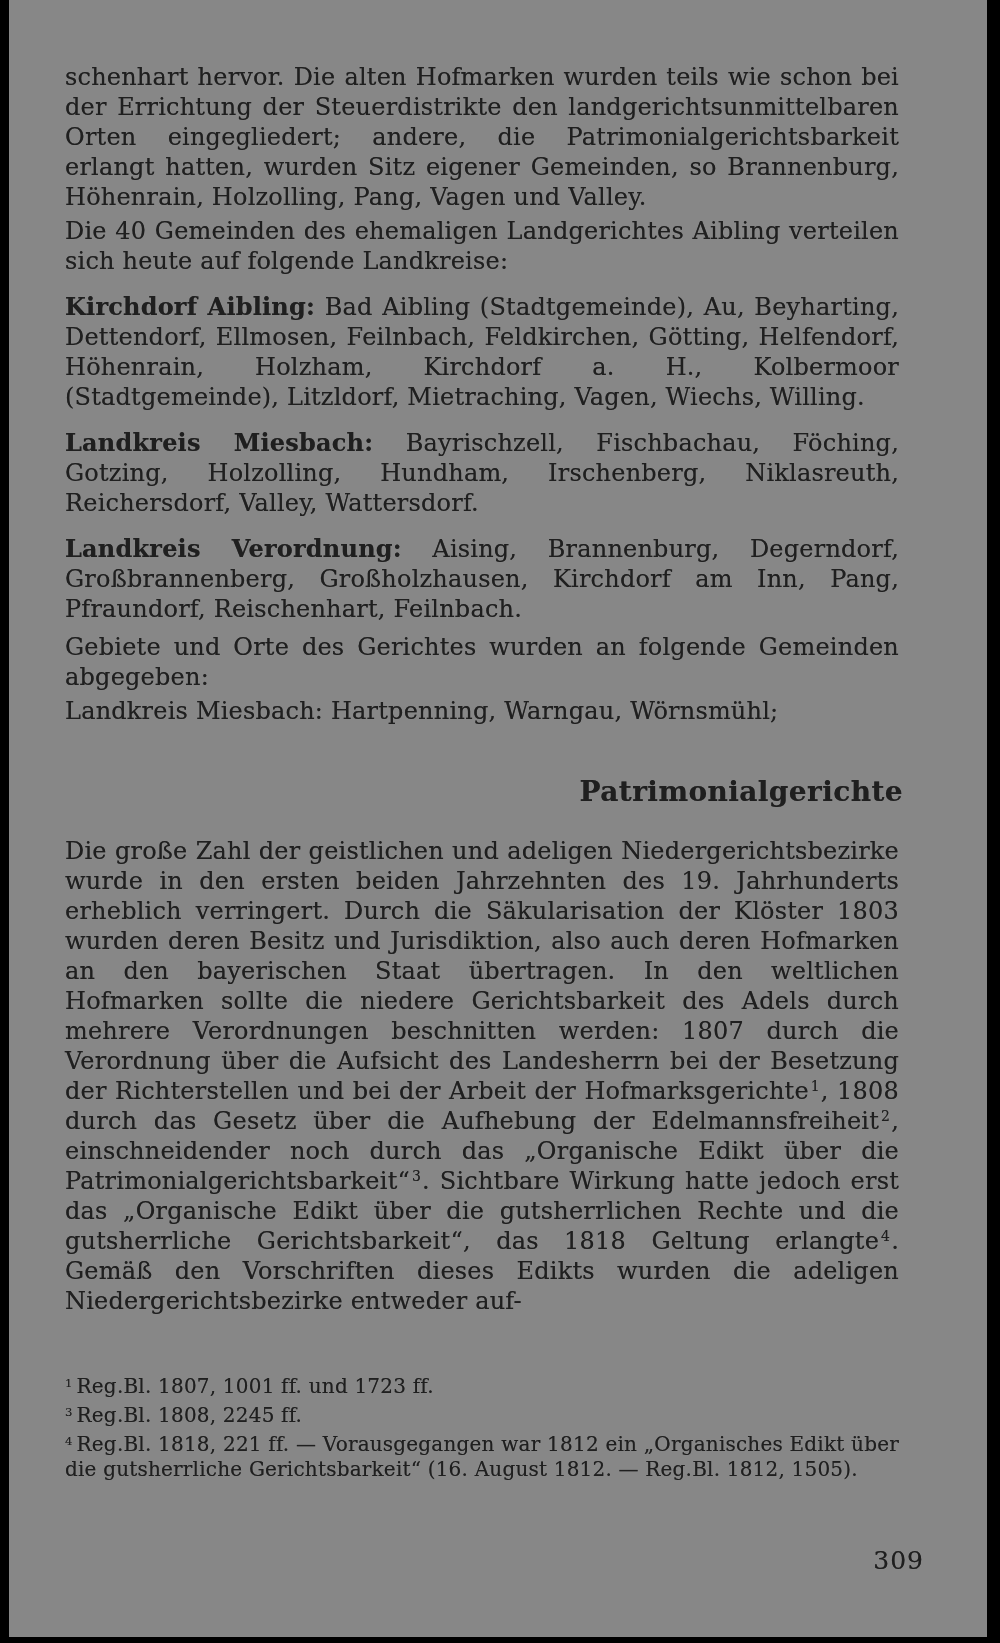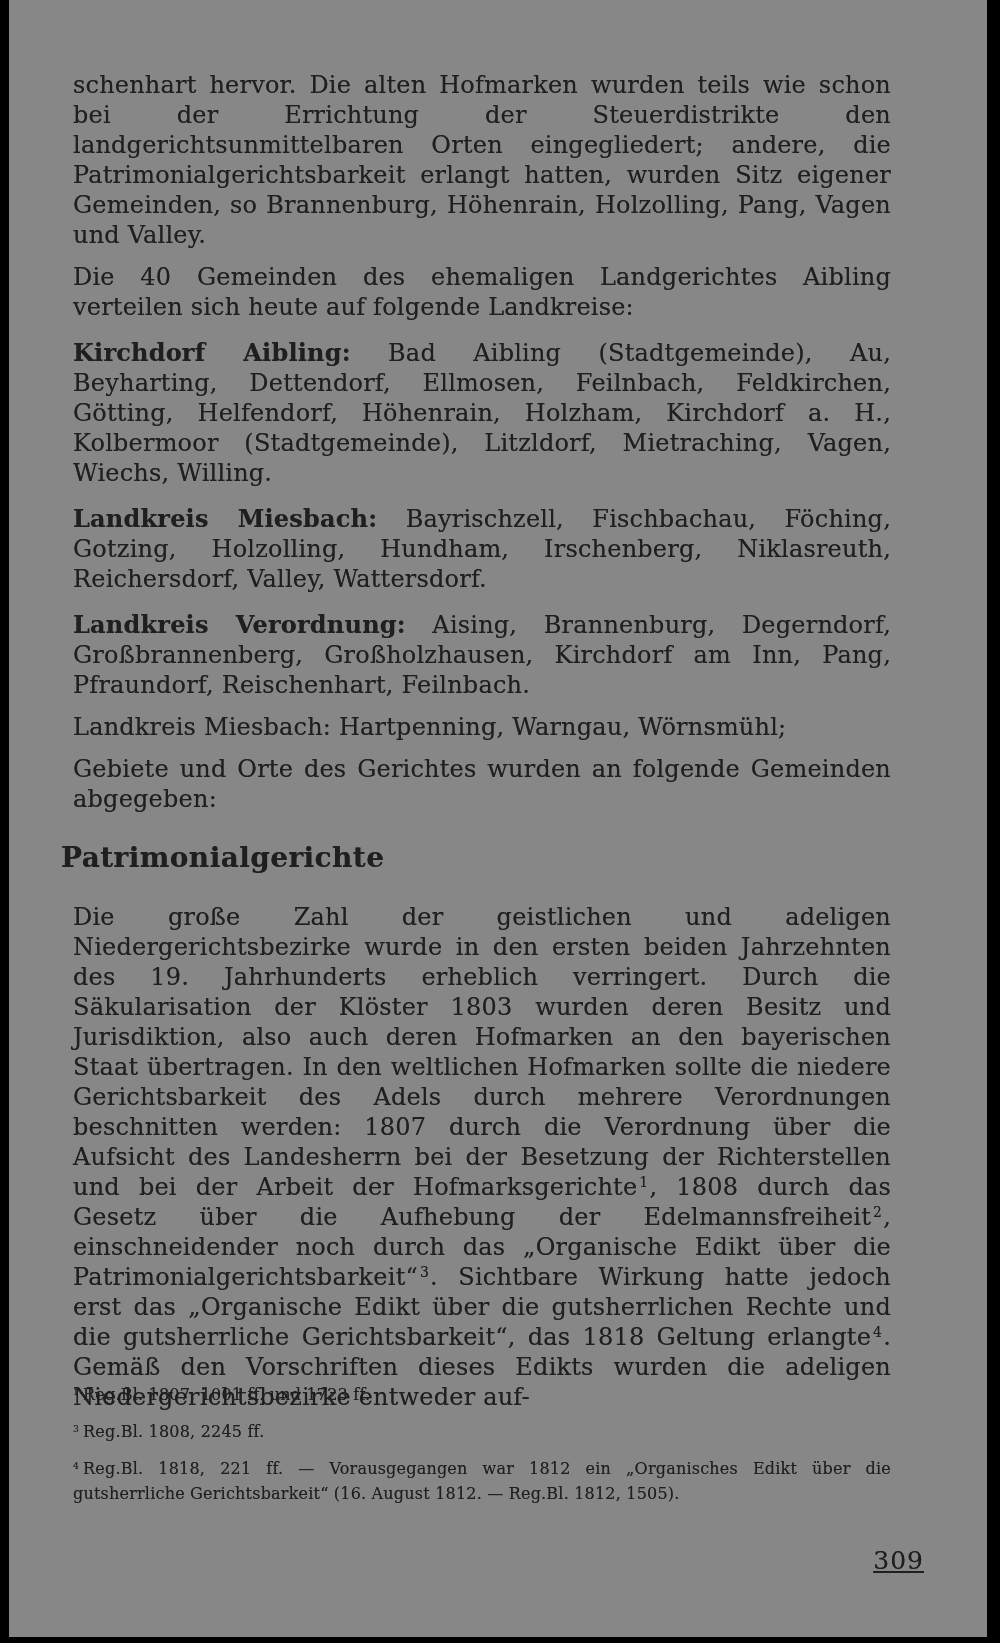--- a/index.html
+++ b/index.html
@@ -21,34 +21,34 @@
   .scan-edge.left   { left: 0; top: 0; width: 9px;  height: 1643px; }
   .scan-edge.right  { right: 0; top: 0; width: 13px; height: 1643px; }
   .scan-edge.bottom { left: 0; bottom: 0; width: 1000px; height: 6px; }
 
   .content {
     position: absolute;
     left: 61px;
     top: 58px;
     width: 842px;
   }
-  p { margin: 12px; }
+  p { margin: 4px; }
   .body {
     font-size: 24px;
     line-height: 30px;
     letter-spacing: 0.2px;
     text-shadow: 0 0 0.6px rgba(20,20,20,0.55);
   }
   .just { text-align: justify; }
   .lk { margin-top: 16px; }
   .lk strong { font-weight: bold; }
   .abgegeben { margin-top: 8px; }
   .heading {
-    margin: 28px 0 28px 0;
-    text-align: left;
+    margin: 50px 0 28px 0;
+    text-align: right;
     font-size: 28px;
     font-weight: bold;
     letter-spacing: 0.4px;
     line-height: 32px;
     text-shadow: 0 0 0.6px rgba(20,20,20,0.55);
   }
   sup {
     font-size: 0.58em;
     line-height: 0;
     vertical-align: baseline;
@@ -57,35 +57,34 @@
     margin-left: 2px;
     margin-right: 1px;
   }
   .footnotes {
     position: absolute;
     left: 61px;
     top: 1370px;
     width: 842px;
   }
   .fn {
-    font-size: 16px;
+    font-size: 20px;
     line-height: 25px;
     letter-spacing: 0.2px;
     text-align: justify;
     text-shadow: 0 0 0.5px rgba(20,20,20,0.5);
   }
   .fn sup { margin-right: 4px; margin-left: 0; }
   .pageno {
     position: absolute;
     top: 1546px;
     right: 76px;
     font-size: 25px;
     letter-spacing: 1px;
     text-shadow: 0 0 0.6px rgba(20,20,20,0.55);
-    text-decoration: underline;
   }
 </style>
 </head>
 <body>
 
 <div class="page" style="background: rgb(135, 135, 135); color: rgb(31, 31, 31);">
 
   <div class="scan-edge left" style="background: rgb(0, 0, 0);"></div>
   <div class="scan-edge right" style="background: rgb(0, 0, 0);"></div>
   <div class="scan-edge bottom" style="background: rgb(0, 0, 0);"></div>
@@ -97,22 +96,22 @@
     <p class="body just">Die 40 Gemeinden des ehemaligen Landgerichtes Aibling verteilen sich heute auf folgende Landkreise:</p>
 
     <p class="body just lk"><strong>Kirchdorf Aibling:</strong> <span>Bad Aibling (Stadtgemeinde), Au, Beyharting, Dettendorf, Ellmosen, Feilnbach, Feldkirchen, Götting, Helfendorf, Höhenrain, Holzham, Kirchdorf a. H., Kolbermoor (Stadtgemeinde), Litzldorf, Mietraching, Vagen, Wiechs, Willing.</span></p>
 
     <p class="body just lk"><strong>Landkreis Miesbach:</strong> <span>Bayrischzell, Fischbachau, Föching, Gotzing, Holzolling, Hundham, Irschenberg, Niklasreuth, Reichersdorf, Valley, Wattersdorf.</span></p>
 
     <p class="body just lk"><strong>Landkreis Verordnung:</strong> <span>Aising, Brannenburg, Degerndorf, Großbrannenberg, Großholzhausen, Kirchdorf am Inn, Pang, Pfraundorf, Reischenhart, Feilnbach.</span></p>
 
 
     <div class="abgegeben">
+      <p class="body just">Gebiete und Orte des Gerichtes wurden an folgende Gemeinden abgegeben:</p>
       <p class="body">Landkreis Miesbach: Hartpenning, Warngau, Wörnsmühl;</p>
-      <p class="body just">Gebiete und Orte des Gerichtes wurden an folgende Gemeinden abgegeben:</p>
     </div>
 
     <h2 class="heading">Patrimonialgerichte</h2>
 
     <p class="body just"><span>Die große Zahl der geistlichen und adeligen Niedergerichtsbezirke wurde in den ersten beiden Jahrzehnten des 19. Jahrhunderts erheblich verringert. Durch die Säkularisation der Klöster 1803 wurden deren Besitz und Jurisdiktion, also auch deren Hofmarken an den bayerischen Staat übertragen. In den weltlichen Hofmarken sollte die niedere Gerichtsbarkeit des Adels durch mehrere Verordnungen beschnitten werden: 1807 durch die Verordnung über die Aufsicht des Landesherrn bei der Besetzung der Richterstellen und bei der Arbeit der Hofmarksgerichte</span><sup>1</sup><span>, 1808 durch das Gesetz über die Aufhebung der Edelmannsfreiheit</span><sup>2</sup><span>, einschneidender noch durch das „Organische Edikt über die Patrimonialgerichtsbarkeit“</span><sup>3</sup><span>. Sichtbare Wirkung hatte jedoch erst das „Organische Edikt über die gutsherrlichen Rechte und die gutsherrliche Gerichtsbarkeit“, das 1818 Geltung erlangte</span><sup>4</sup><span>. Gemäß den Vorschriften dieses Edikts wurden die adeligen Niedergerichtsbezirke entweder auf-</span></p>
 
   </div>
 
   <div class="footnotes">
     <p class="fn"><sup>1</sup><span>Reg.Bl. 1807, 1001 ff. und 1723 ff.</span></p>

